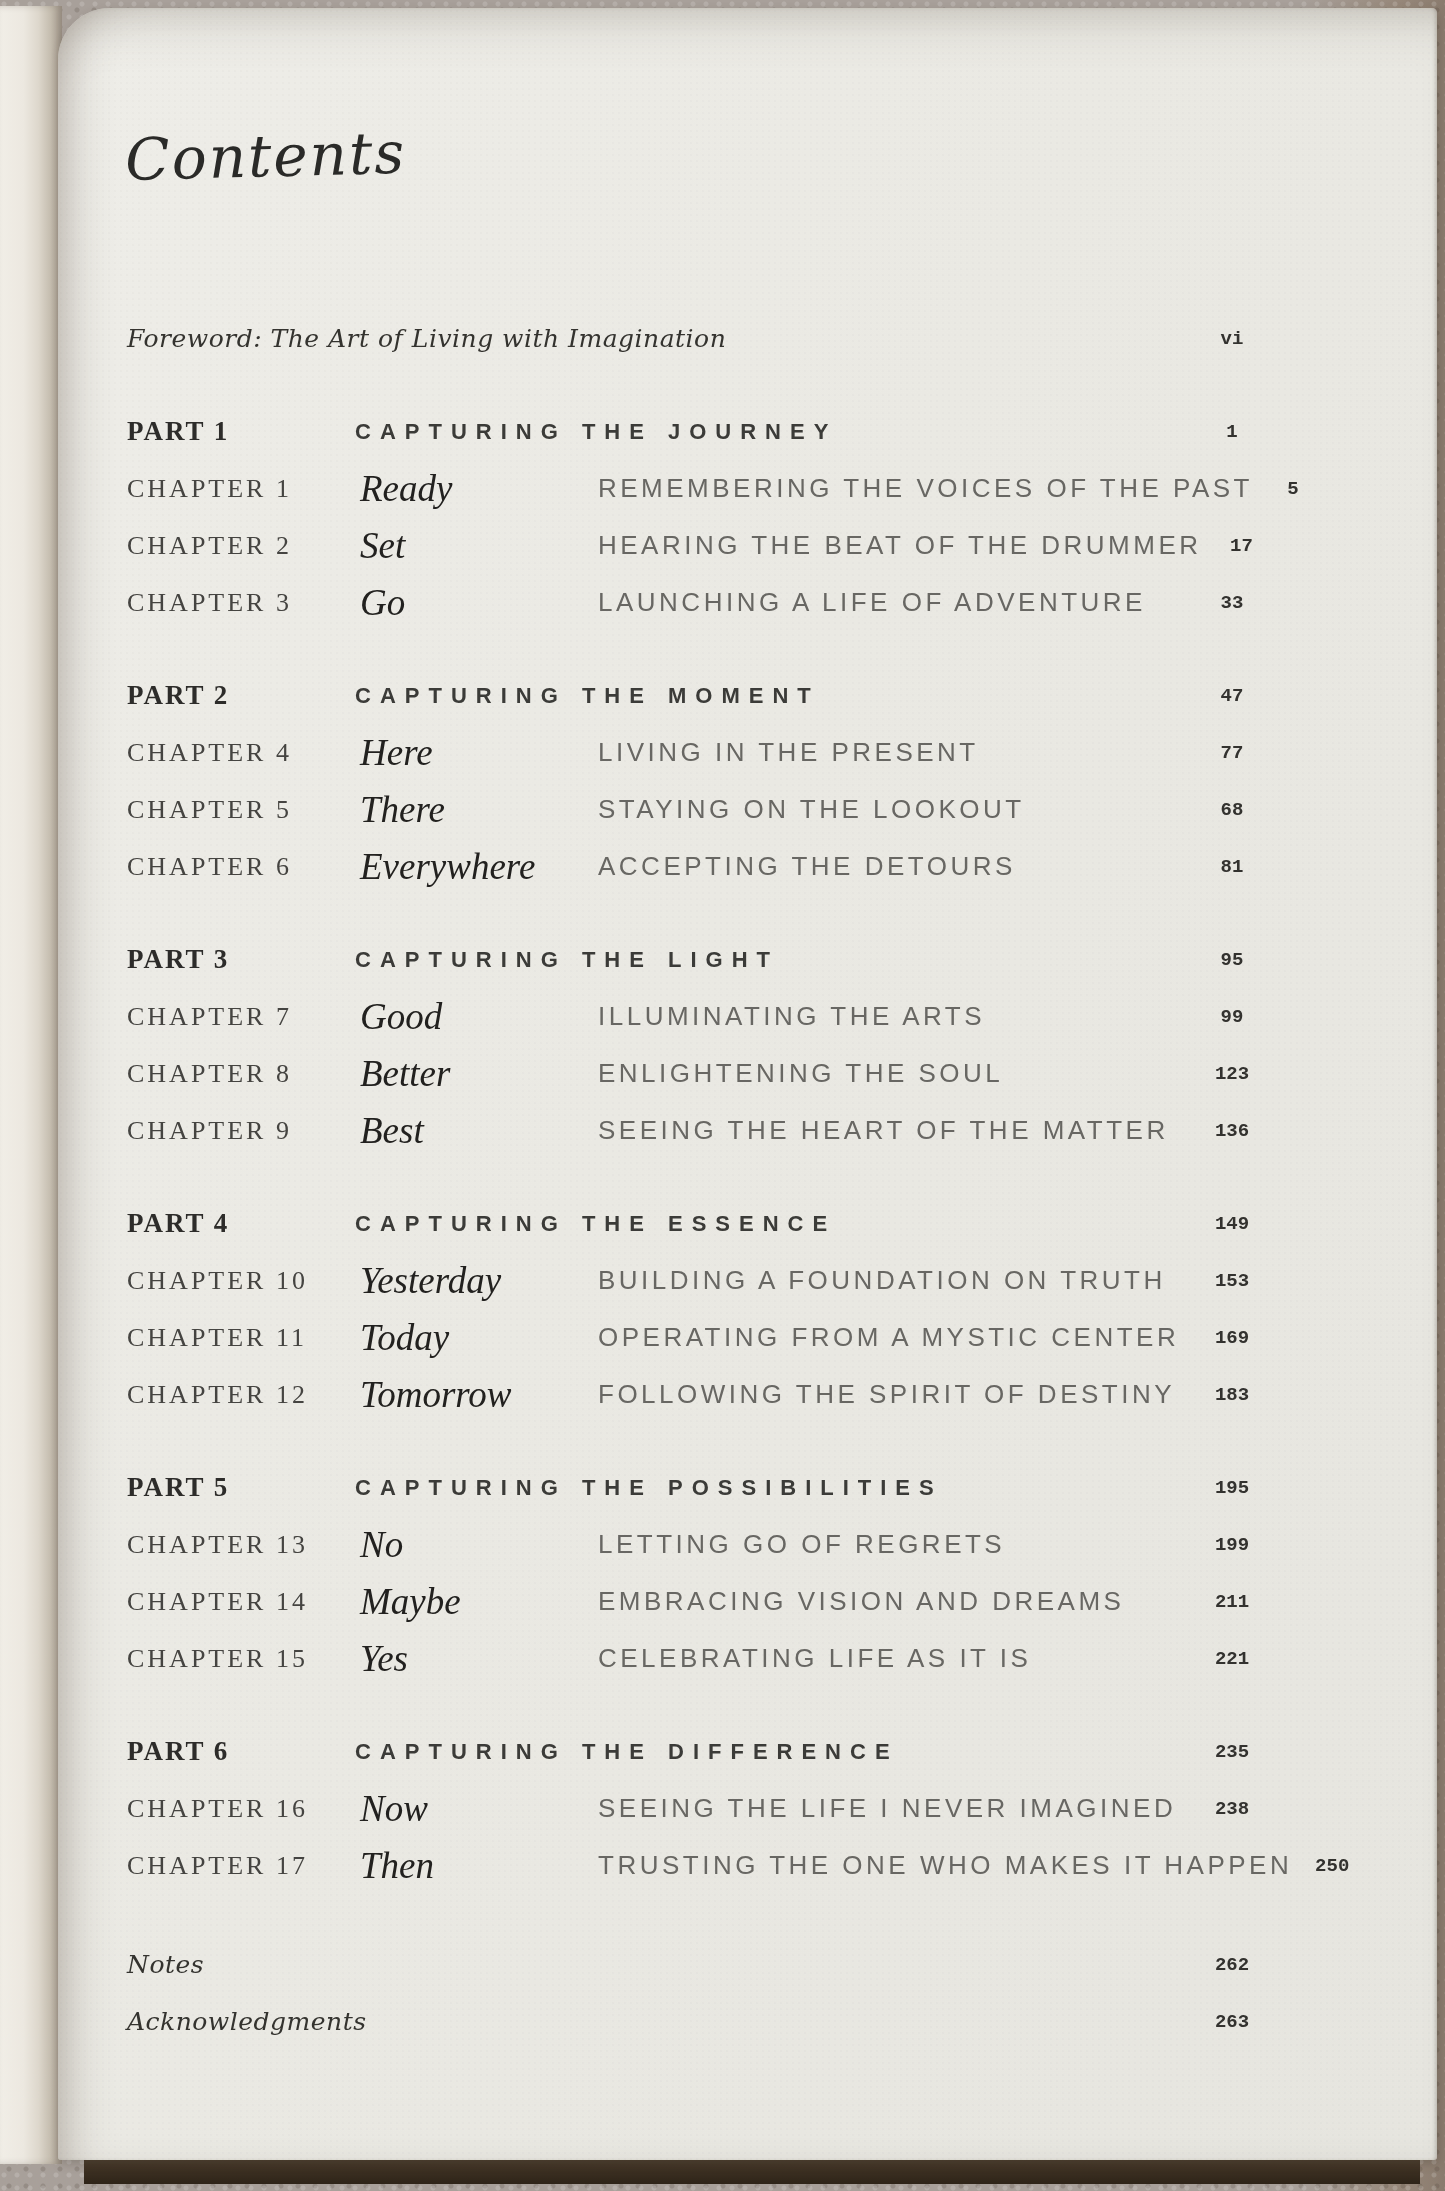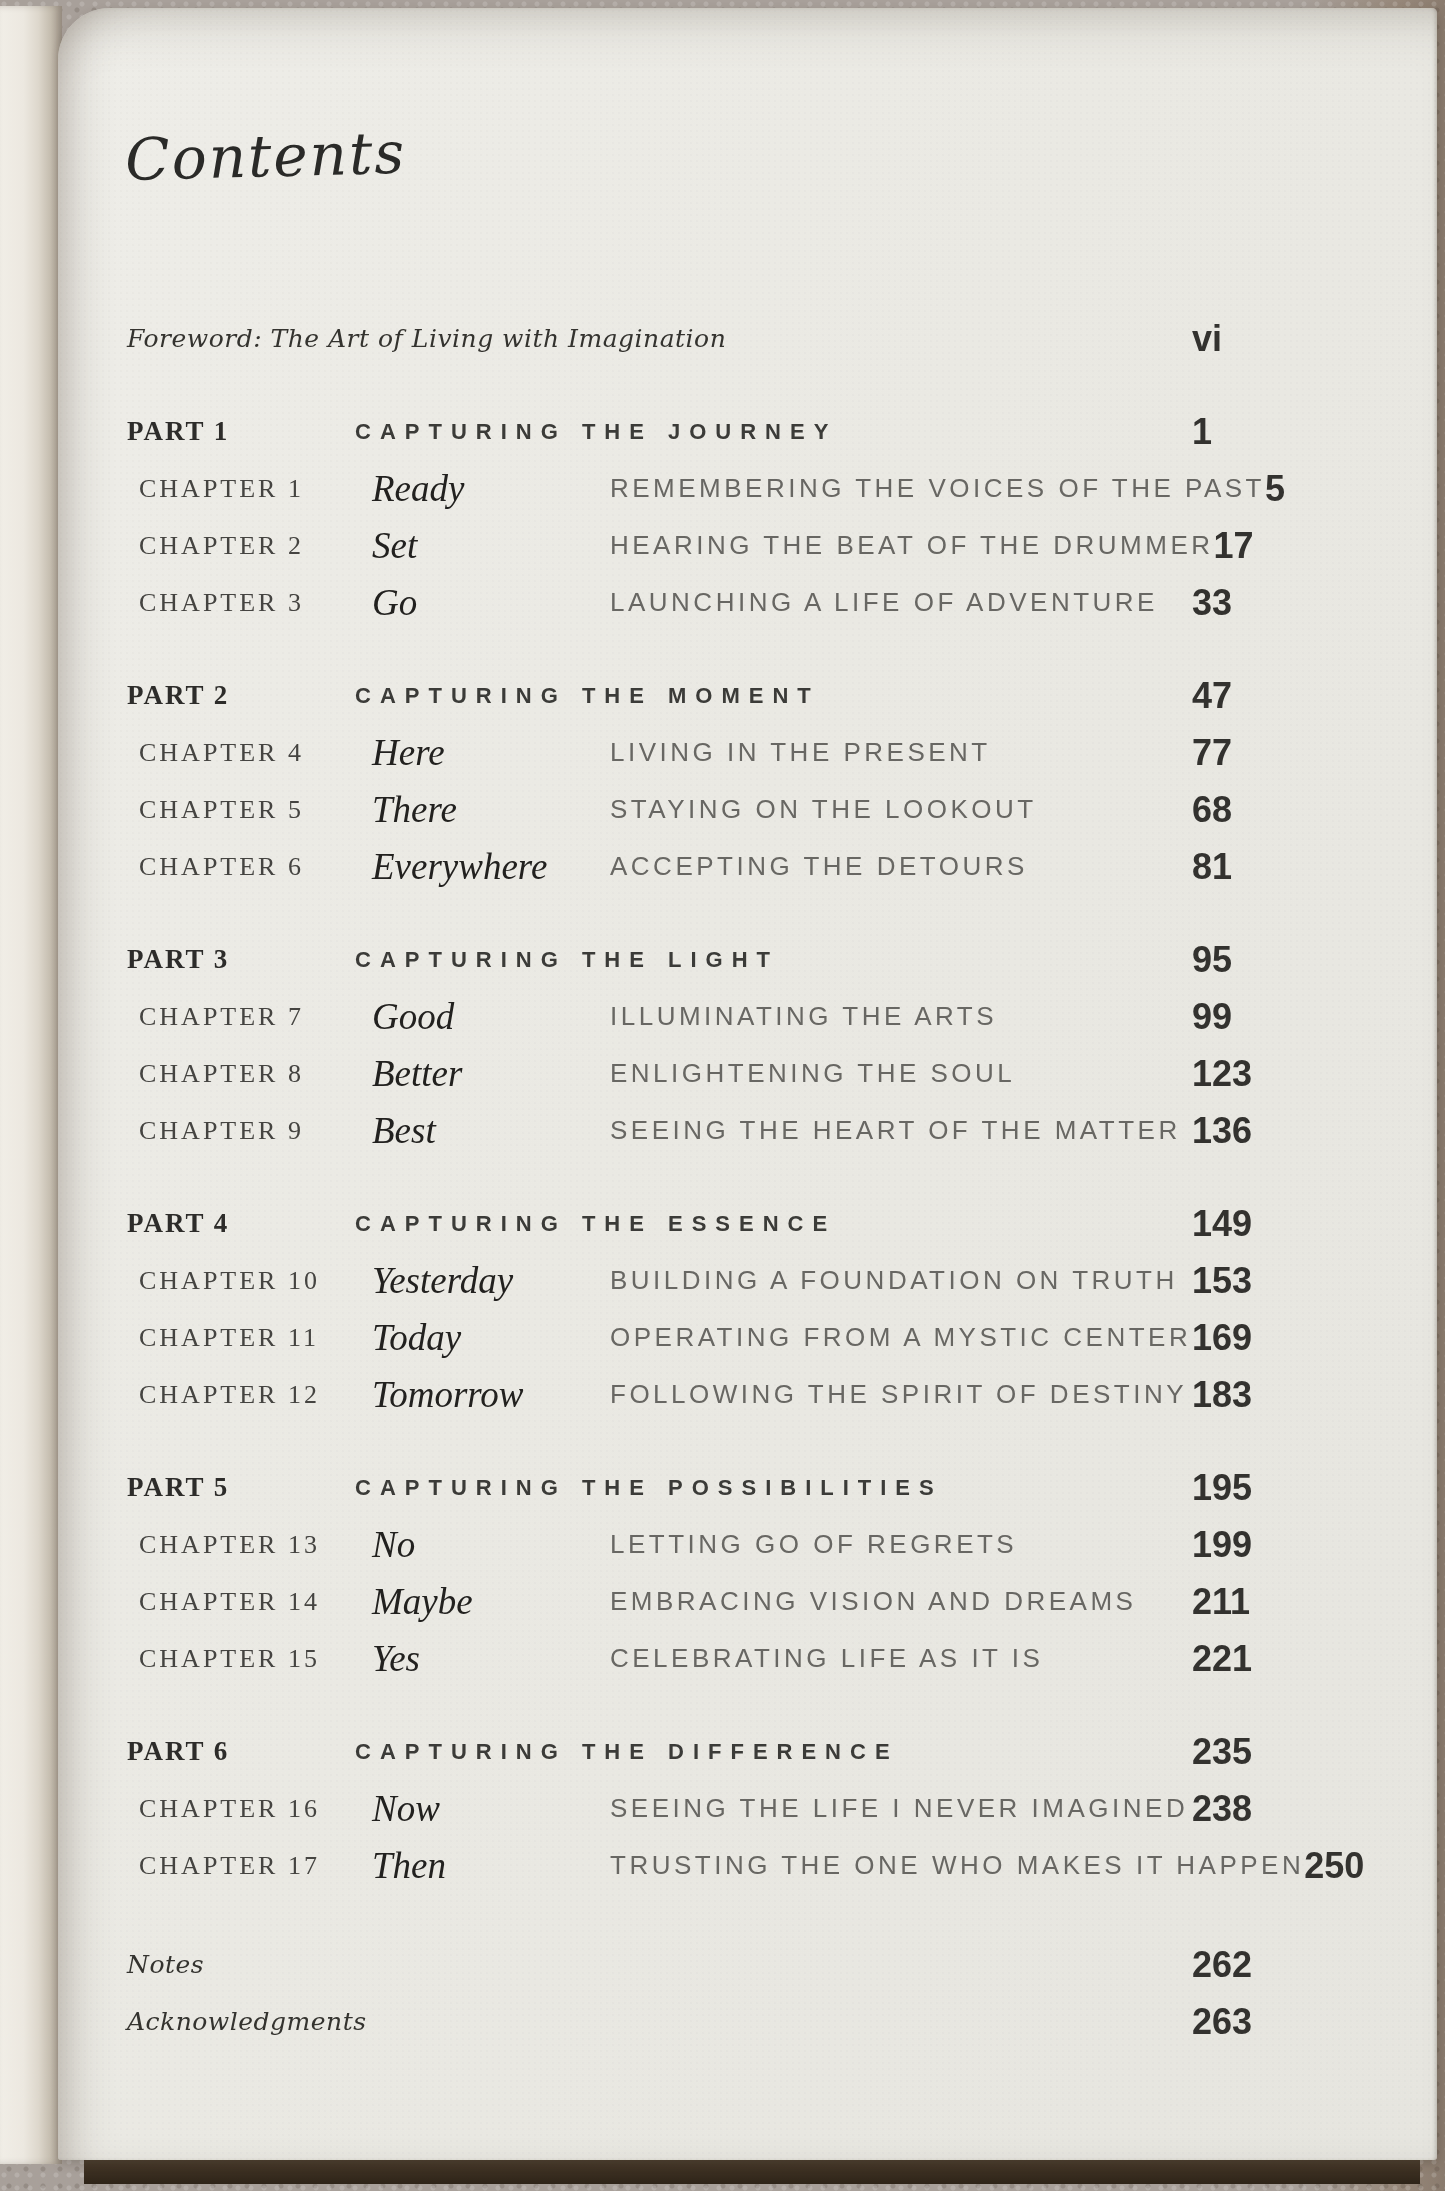--- a/index.html
+++ b/index.html
@@ -73,40 +73,40 @@
   .part-label {
     font-family: "Liberation Serif", serif; font-weight: 700;
     font-size: 27px; letter-spacing: 2px; color: #2d2c2a;
   }
   .part-title {
     font-family: "Liberation Sans", sans-serif; font-weight: 700;
     font-size: 22px; letter-spacing: 9px; color: #3b3b38;
     white-space: nowrap;
   }
 
-  .chapter-row { grid-template-columns: 233px 238px 1fr 80px; margin-left: 12px; }
+  .chapter-row { grid-template-columns: 233px 238px 1fr 80px; }
   .chapter-label {
     font-family: "Liberation Serif", serif; font-weight: 400;
     font-size: 26px; letter-spacing: 3px; color: #454441;
     white-space: nowrap;
   }
   .chapter-word {
     font-family: Liberation Serif, serif; font-style: italic; font-weight: 400;
     font-size: 37px; color: #22211f; line-height: 1;
     white-space: nowrap; overflow: visible;
   }
   .chapter-desc {
     font-family: Liberation Sans, sans-serif; font-weight: 400;
     font-size: 26px; letter-spacing: 3.5px; color: #686763;
     white-space: nowrap;
   }
 
   .page-num {
-    font-family: Liberation Sans, sans-serif; font-weight: 700;
-    font-size: 36px; color: #33322f; text-align: left;
+    font-family: Liberation Mono, monospace; font-weight: 700;
+    font-size: 19px; color: #33322f; text-align: center;
   }
 </style>
 </head>
 <body>
 
 <div class="page-stack"></div>
 <div class="book-bottom-edge"></div>
 
 <div class="book-page">
   <div class="page-content">

